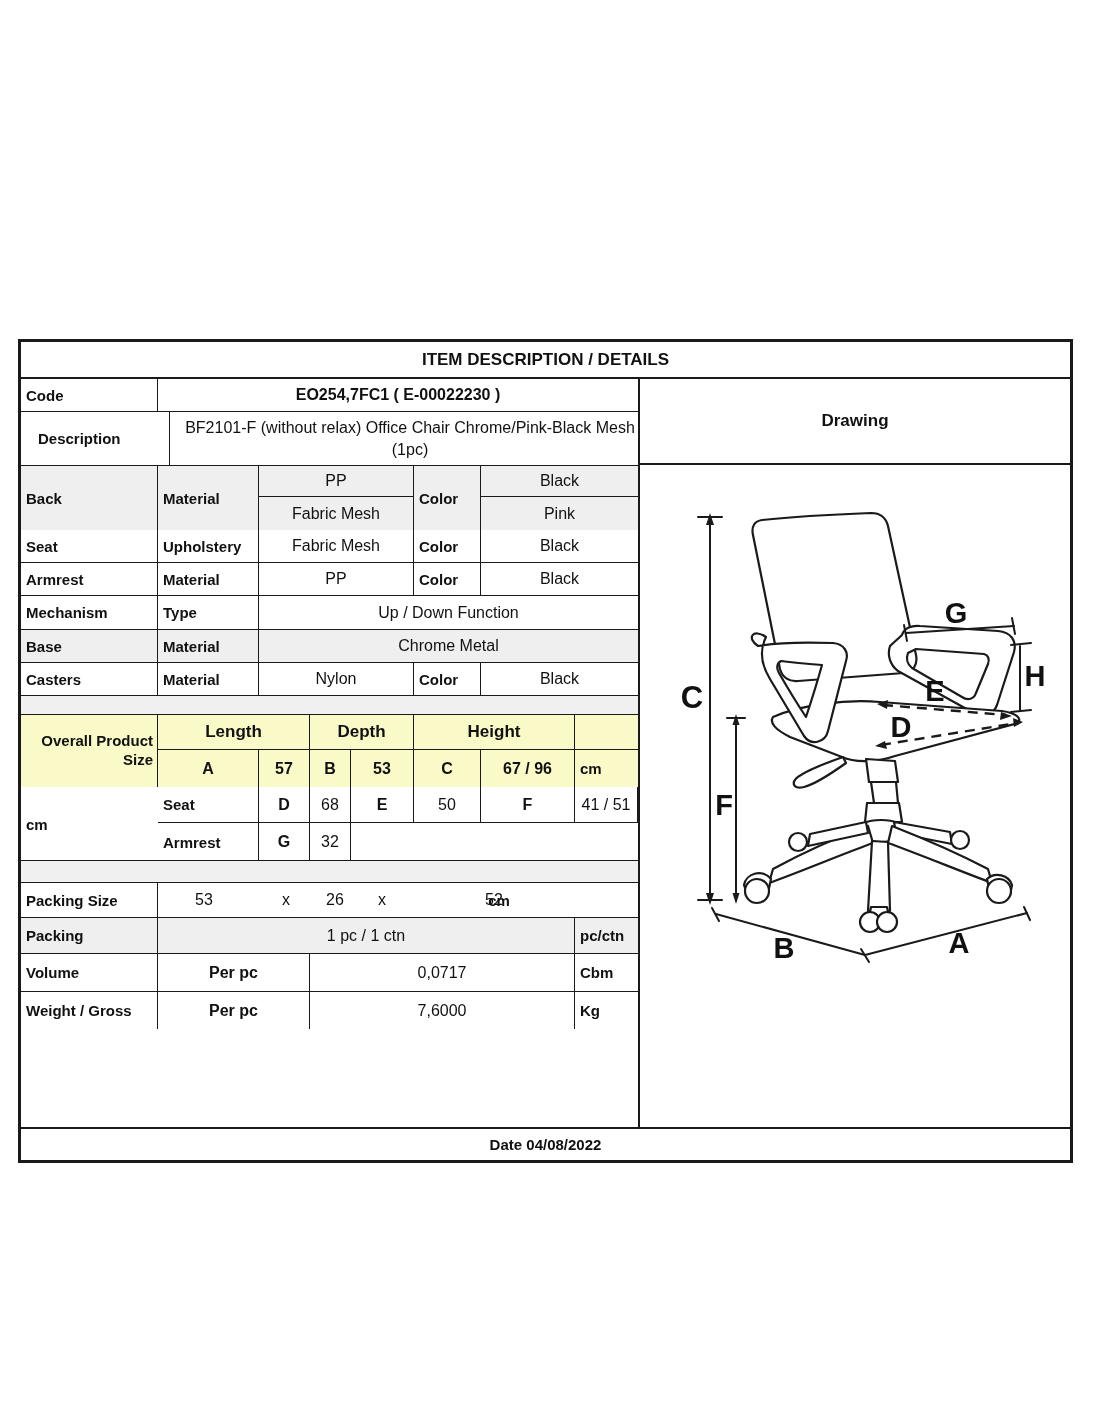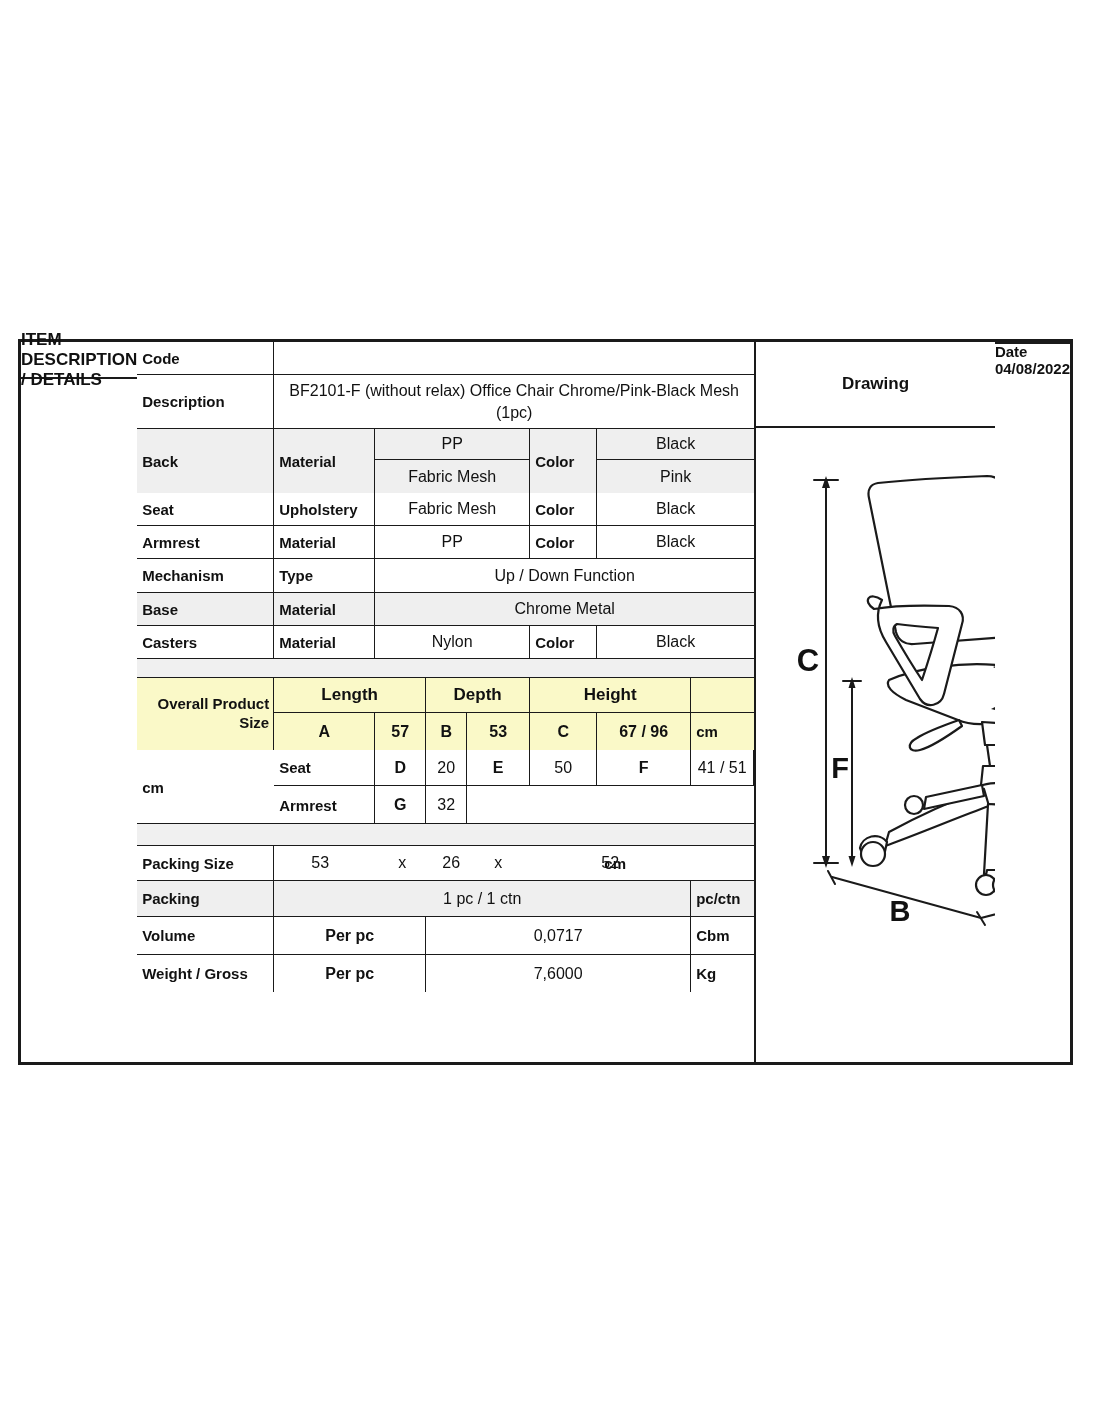--- a/index.html
+++ b/index.html
@@ -3,23 +3,23 @@
 <meta charset="utf-8">
 <style>
   * { box-sizing: border-box; margin: 0; padding: 0; }
   html, body { background: #ffffff; }
   body {
     width: 1100px; height: 1422px; position: relative;
     font-family: "Liberation Sans", sans-serif; color: #111;
   }
   .sheet {
     position: absolute; left: 18px; top: 339px;
-    width: 1055px; height: 726px;
+    width: 1055px; height: 824px;
     border: 3px solid #1a1a1a; background: #fff;
-    display: flex; flex-direction: row;
+    display: flex; flex-direction: column;
   }
   .title-row {
     height: 37px; flex: 0 0 37px; border-bottom: 2px solid #1a1a1a;
     display: flex; align-items: center; justify-content: center;
     font-weight: bold; font-size: 17px;
   }
   .body { flex: 1 1 auto; display: flex; min-height: 0; }
   .left { width: 617px; flex: 0 0 617px; display: flex; flex-direction: column; }
   .right { flex: 1 1 auto; border-left: 2px solid #1a1a1a; display: flex; flex-direction: column; }
   .drawing-title {
@@ -67,23 +67,24 @@
 
 <div class="sheet">
 
   <div class="title-row">ITEM DESCRIPTION / DETAILS</div>
 
   <div class="body">
     <div class="left">
 
       <div class="row" style="height:33px;text-align:right;">
         <div class="c lab">Code</div>
-      </div>
-
-      <div class="row" style="height:54px;">
+        <div class="c b nr gc2-9">EO254,7FC1  ( E-00022230 )</div>
+      </div>
+
+      <div class="row" style="height:54px;padding-left:12px;">
         <div class="c lab">Description</div>
         <div class="c nr gc2-9 desc-cell">BF2101-F (without relax) Office Chair Chrome/Pink-Black Mesh (1pc)</div>
       </div>
 
       <div class="row" style="height:64px; grid-template-rows:31px 33px;">
         <div class="c lab gry rsp">Back</div>
         <div class="c lab gry rsp">Material</div>
         <div class="c gry bb gc3-6">PP</div>
         <div class="c lab gry rsp gc6-7">Color</div>
         <div class="c gry bb nr gc7-9">Black</div>
@@ -140,21 +141,21 @@
         <div class="c yel b">B</div>
         <div class="c yel b">53</div>
         <div class="c yel b">C</div>
         <div class="c yel b">67 / 96</div>
         <div class="c yel b lft nr" style="font-size:15px;">cm</div>
       </div>
 
       <div class="row" style="height:74px; grid-template-rows:36px 38px;">
         <div class="c lab bb">Seat</div>
         <div class="c b bb">D</div>
-        <div class="c bb">20</div>
+        <div class="c bb">68</div>
         <div class="c b bb">E</div>
         <div class="c bb">50</div>
         <div class="c b bb">F</div>
         <div class="c bb">41 / 51</div>
         <div class="c b lft nr rsp" style="font-size:15px;">cm</div>
         <div class="c lab">Armrest</div>
         <div class="c b">G</div>
         <div class="c">32</div>
         <div class="c gc4-6"></div>
         <div class="c b">H</div>

